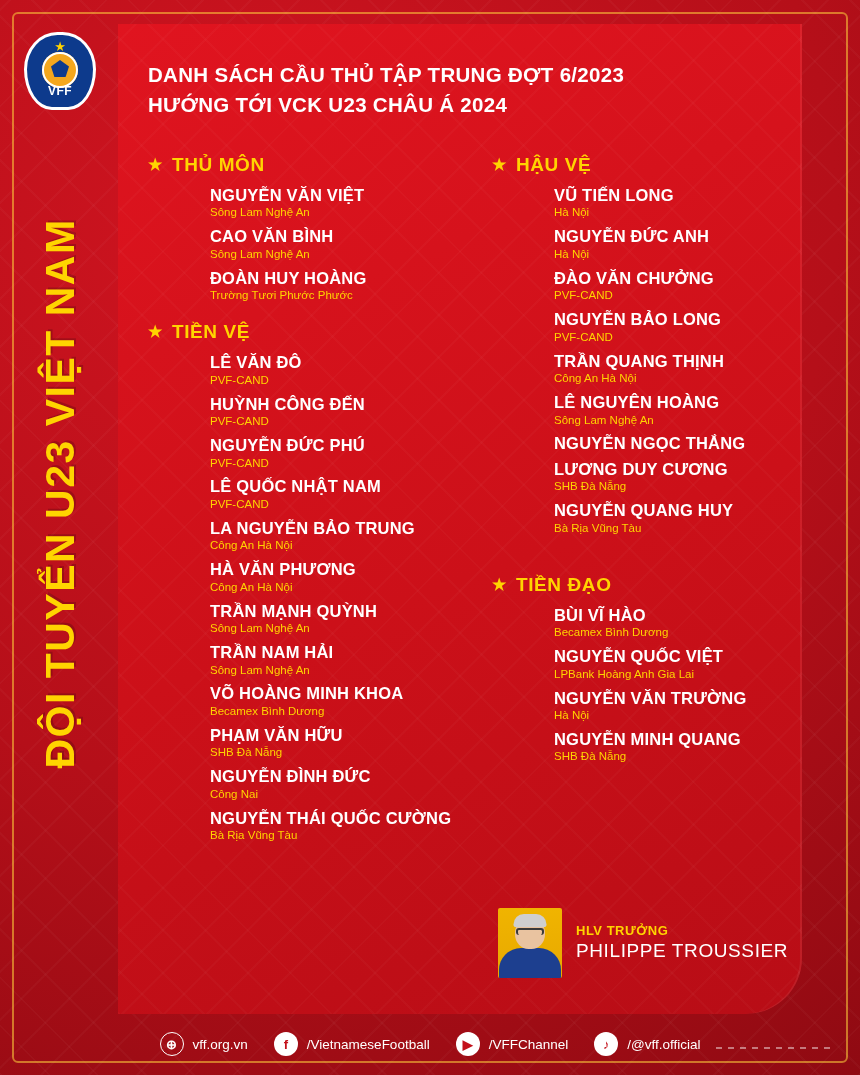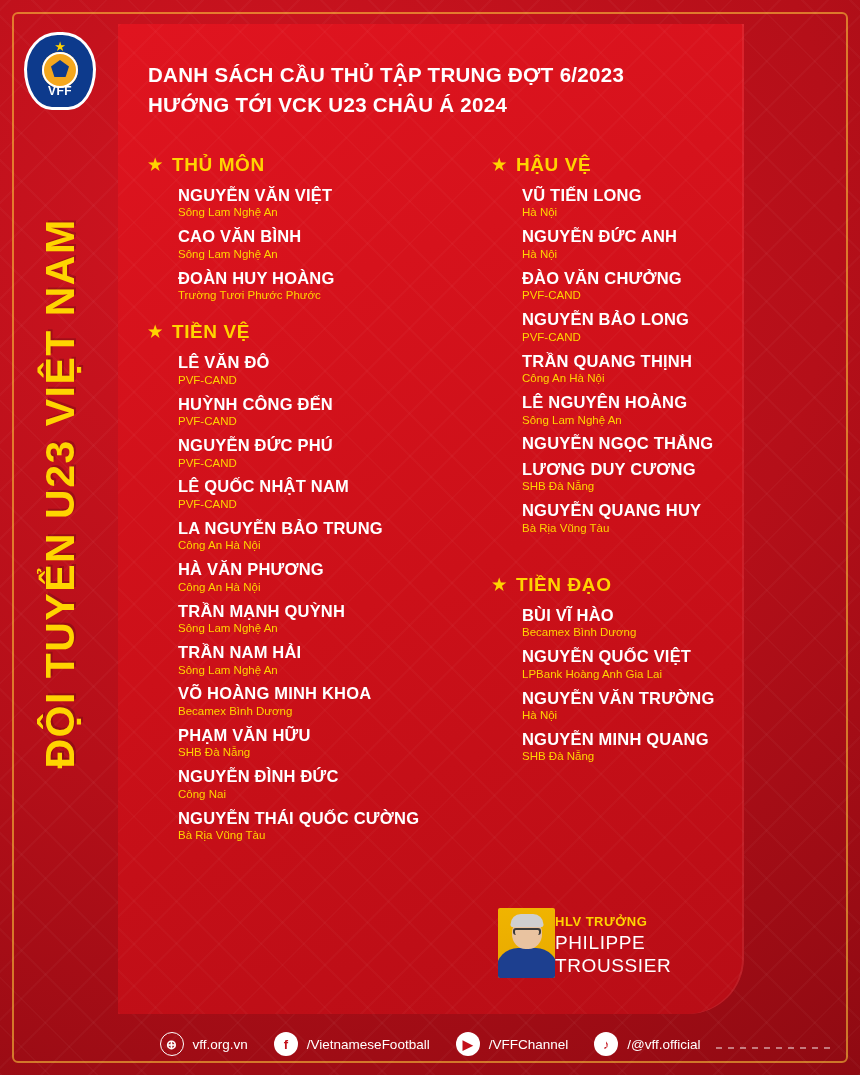--- a/index.html
+++ b/index.html
@@ -84,21 +84,21 @@
     font-weight: bold;
     letter-spacing: 1.5px;
     white-space: nowrap;
     text-shadow: 2px 2px 0 rgba(0,0,0,0.18);
   }
 
   
   .panel {
     position: absolute;
     left: 118px; top: 24px;
-    width: 626px; height: 990px;
+    width: 684px; height: 990px;
     background: linear-gradient(160deg, #e0141f 0%, #cc1019 55%, #b80d16 100%);
     border-radius: 0 0 56px 0;
     box-shadow: -2px 0 0 rgba(255,255,255,0.07) inset;
     overflow: hidden;
   }
   .panel-pattern {
     position: absolute; inset: 0;
     background-image:
       repeating-linear-gradient(45deg, rgba(255,255,255,0.022) 0 2px, transparent 2px 30px),
       repeating-linear-gradient(-45deg, rgba(255,255,255,0.022) 0 2px, transparent 2px 30px);
@@ -127,40 +127,40 @@
   .group-title {
     display: flex; align-items: center; gap: 9px;
     color: #ffd400;
     font-size: 19px;
     font-weight: bold;
     letter-spacing: 0.6px;
     margin-bottom: 10px;
   }
   .star-icon { color: #ffd400; font-size: 16px; line-height: 1; }
   .players { padding-left: 30px; }
-  .player { margin-bottom: 7px; }
+  .player { margin-bottom: 7px; margin-left: 32px; }
   .pname {
     color: #fff;
     font-size: 16.5px;
     font-weight: bold;
     letter-spacing: 0.2px;
     line-height: 1.12;
   }
   .pclub {
     color: #ffd400;
     font-size: 11.5px;
     line-height: 1.3;
     margin-top: 1px;
   }
 
   
   .coach {
     position: absolute;
     left: 380px; bottom: 36px;
-    display: flex; align-items: flex-end; gap: 0;
+    display: flex; align-items: center; gap: 14px;
   }
   .coach-photo {
     width: 64px; height: 70px;
     background: linear-gradient(180deg, #f0b400 0%, #e8a900 100%);
     position: relative; overflow: hidden;
     border-radius: 2px;
   }
   .coach-head {
     position: absolute; left: 50%; top: 9px; transform: translateX(-50%);
     width: 30px; height: 32px; border-radius: 50% 50% 45% 45%;

